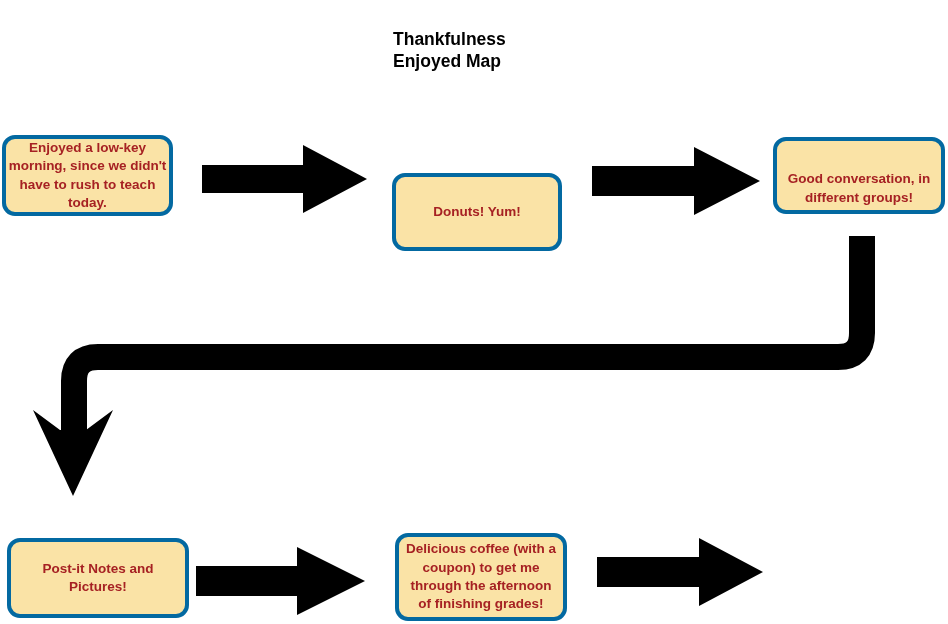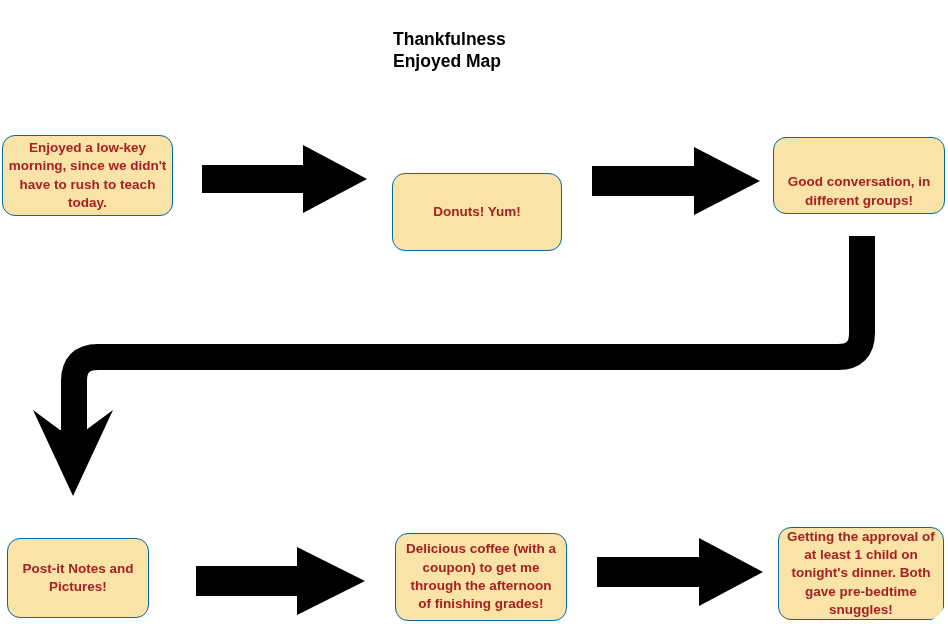--- a/index.html
+++ b/index.html
@@ -7,21 +7,20 @@
     padding: 0;
     background: #ffffff;
   }
   #canvas {
     position: relative;
     width: 948px;
     height: 624px;
     background: #ffffff;
     overflow: hidden;
     font-family: "Liberation Sans", "DejaVu Sans", sans-serif;
-    border-radius: 32px;
   }
   #connector-layer {
     position: absolute;
     left: 0;
     top: 0;
     width: 948px;
     height: 624px;
   }
   .map-title {
     position: absolute;
@@ -31,39 +30,39 @@
     font-size: 17.5px;
     font-weight: bold;
     line-height: 22px;
     white-space: nowrap;
   }
   .map-title span { display: block; }
   .node {
     position: absolute;
     box-sizing: border-box;
     background: #FAE3A6;
-    border: 1px solid #0369a1;
+    border: 4px solid #0369a1;
     border-radius: 13px;
     display: flex;
     align-items: center;
     justify-content: center;
     text-align: center;
     padding: 3px 2px;
   }
   .node .node-text {
     color: #A62123;
     font-weight: bold;
     font-size: 13.5px;
     line-height: 1.36;
     white-space: pre-line;
   }
   #node-1 { left: 2px;   top: 135px; width: 171px; height: 81px; }
   #node-2 { left: 392px; top: 136px; width: 170px; height: 78px; margin-top: 37px; }
   #node-3 { left: 773px; top: 137px; width: 172px; height: 77px; align-items: flex-end; }
-  #node-4 { left: 7px;   top: 538px; width: 142px; height: 80px; }
+  #node-4 { left: 7px;   top: 538px; width: 182px; height: 80px; }
   #node-5 { left: 395px; top: 533px; width: 172px; height: 88px; }
   #node-6 { left: 778px; top: 527px; width: 166px; height: 93px; }
 </style>
 </head>
 <body>
 
 <div id="canvas">
 
   <svg id="connector-layer" viewBox="0 0 948 624" xmlns="http://www.w3.org/2000/svg">
 
@@ -103,21 +102,14 @@
 Pictures!</span>
   </div>
 
   <div class="node" id="node-5">
     <span class="node-text">Delicious coffee (with a
 coupon) to get me
 through the afternoon
 of finishing grades!</span>
   </div>
 
-  <div class="node" id="node-6">
-    <span class="node-text">Getting the approval of
-at least 1 child on
-tonight's dinner. Both
-gave pre-bedtime
-snuggles!</span>
-  </div>
 
 </div>
 
 </body></html>

